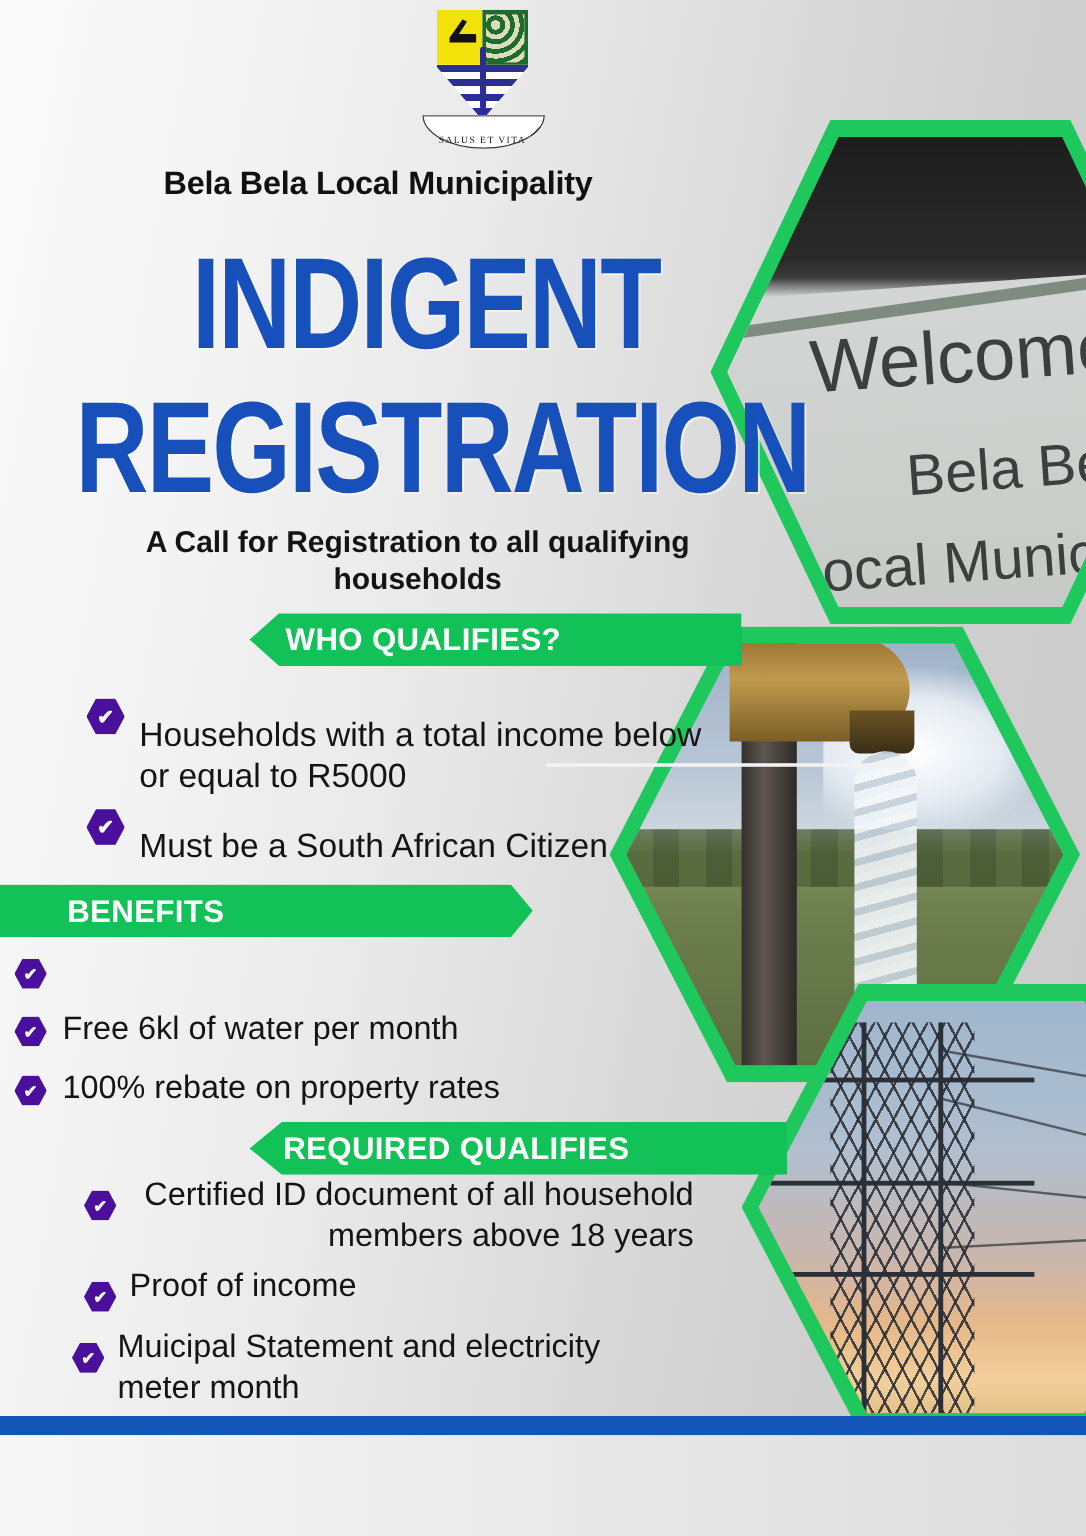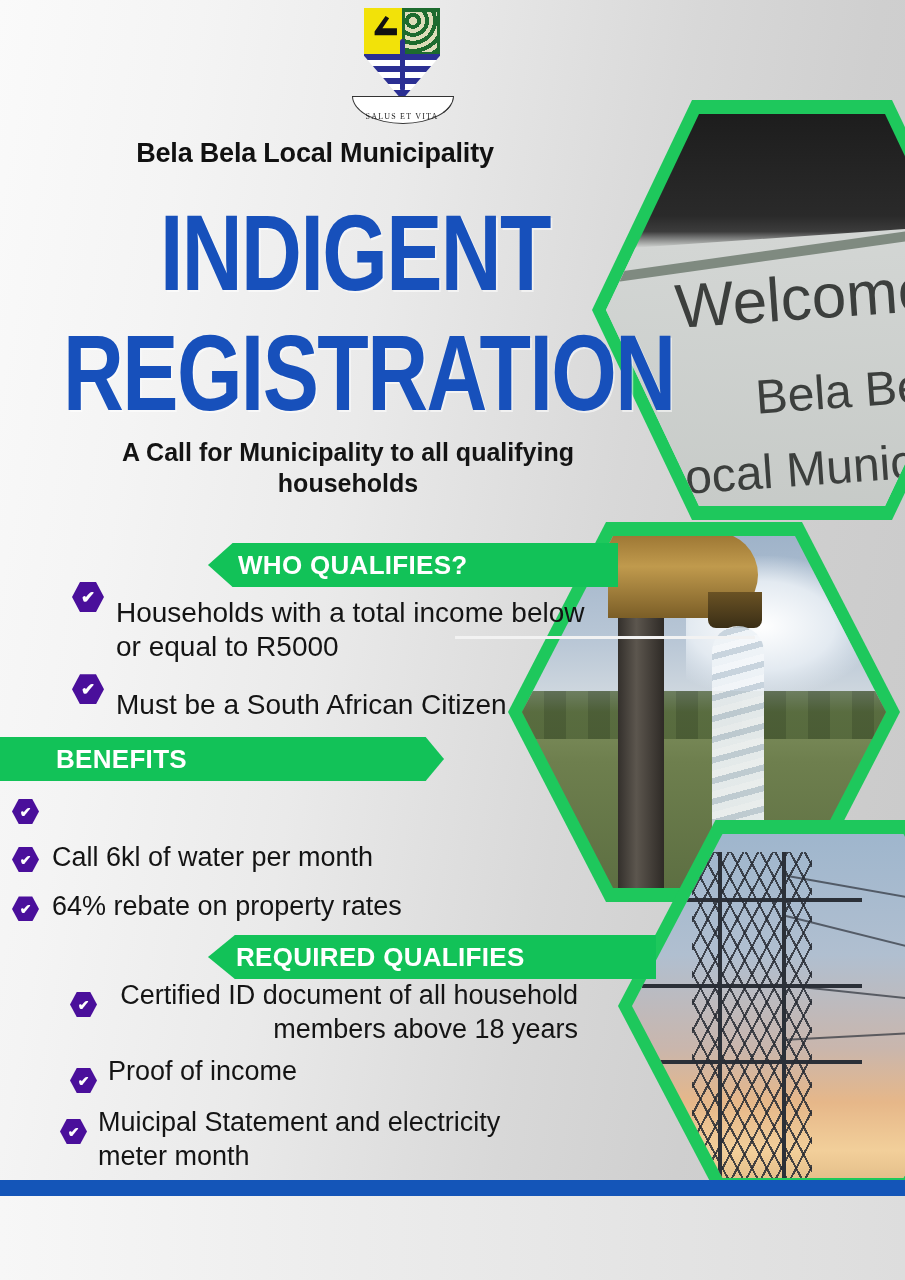--- a/index.html
+++ b/index.html
@@ -112,21 +112,21 @@
     font-size:25px;font-weight:bold;color:#141414;line-height:1.22;
     font-family:"Liberation Sans Narrow","Liberation Sans",sans-serif;}
 
   
   .banner{
     position:absolute;background:#12c258;height:44px;display:flex;align-items:center;
     color:#fff;font-weight:bold;font-size:26px;letter-spacing:.3px;
     font-family:"Liberation Sans Narrow","Liberation Sans",sans-serif;
     box-shadow:0 3px 6px rgba(0,0,0,.16);
   }
-  #banner-who{left:208px;top:543px;width:380px;padding-left:30px;
+  #banner-who{left:208px;top:511px;width:380px;padding-left:30px;
     clip-path:polygon(6% 0,100% 0,100% 100%,6% 100%,0 50%);}
   #banner-benefits{left:-14px;top:737px;width:388px;padding-left:70px;
     clip-path:polygon(0 0,96% 0,100% 50%,96% 100%,0 100%);}
   #banner-docs{left:208px;top:935px;width:420px;padding-left:28px;
     clip-path:polygon(6% 0,100% 0,100% 100%,6% 100%,0 50%);}
 
   
   .bullets{position:absolute;}
   .bullet{display:flex;align-items:flex-start;margin-bottom:4px;}
   .hexbadge{
@@ -210,21 +210,21 @@
       <div class="sh-waves"></div>
       <div class="sh-snake"></div>
     </div>
     <div class="motto-ribbon"></div>
     <div class="motto-text">SALUS ET VITA</div>
   </div>
 
   <div id="org-name">Bela Bela Local Municipality</div>
   <div class="big-title" id="title-line1">INDIGENT</div>
   <div class="big-title" id="title-line2">REGISTRATION</div>
-  <div id="subtitle">A Call for Municipality to all qualifying households</div>
+  <div id="subtitle">A Call for Registration to all qualifying households</div>
 
   <div class="banner" id="banner-who">WHO QUALIFIES?</div>
   <div class="bullets" id="list-who">
     <div class="bullet">
       <div class="hexbadge">
           <span>✔</span>
         </div>
       <div class="btext">Households with a total income below or equal to  R5000</div>
     </div>
     <div class="bullet">
@@ -240,27 +240,27 @@
   <div class="bullets" id="list-benefits">
     <div class="bullet">
       <div class="hexbadge">
           <span>✔</span>
         </div>
     </div>
     <div class="bullet">
       <div class="hexbadge">
           <span>✔</span>
         </div>
-      <div class="btext">Call  6kl of water per month</div>
-    </div>
-    <div class="bullet">
-      <div class="hexbadge">
-          <span>✔</span>
-        </div>
-      <div class="btext">64% rebate on property rates</div>
+      <div class="btext">Free  6kl of water per month</div>
+    </div>
+    <div class="bullet">
+      <div class="hexbadge">
+          <span>✔</span>
+        </div>
+      <div class="btext">100% rebate on property rates</div>
     </div>
   </div>
 
   <div class="banner" id="banner-docs">REQUIRED QUALIFIES</div>
   <div class="bullets" id="list-docs">
     <div class="bullet">
       <div class="hexbadge">
           <span>✔</span>
         </div>
       <div class="btext" style="width:470px;text-align:right;">Certified ID document of all household members above 18 years</div>

